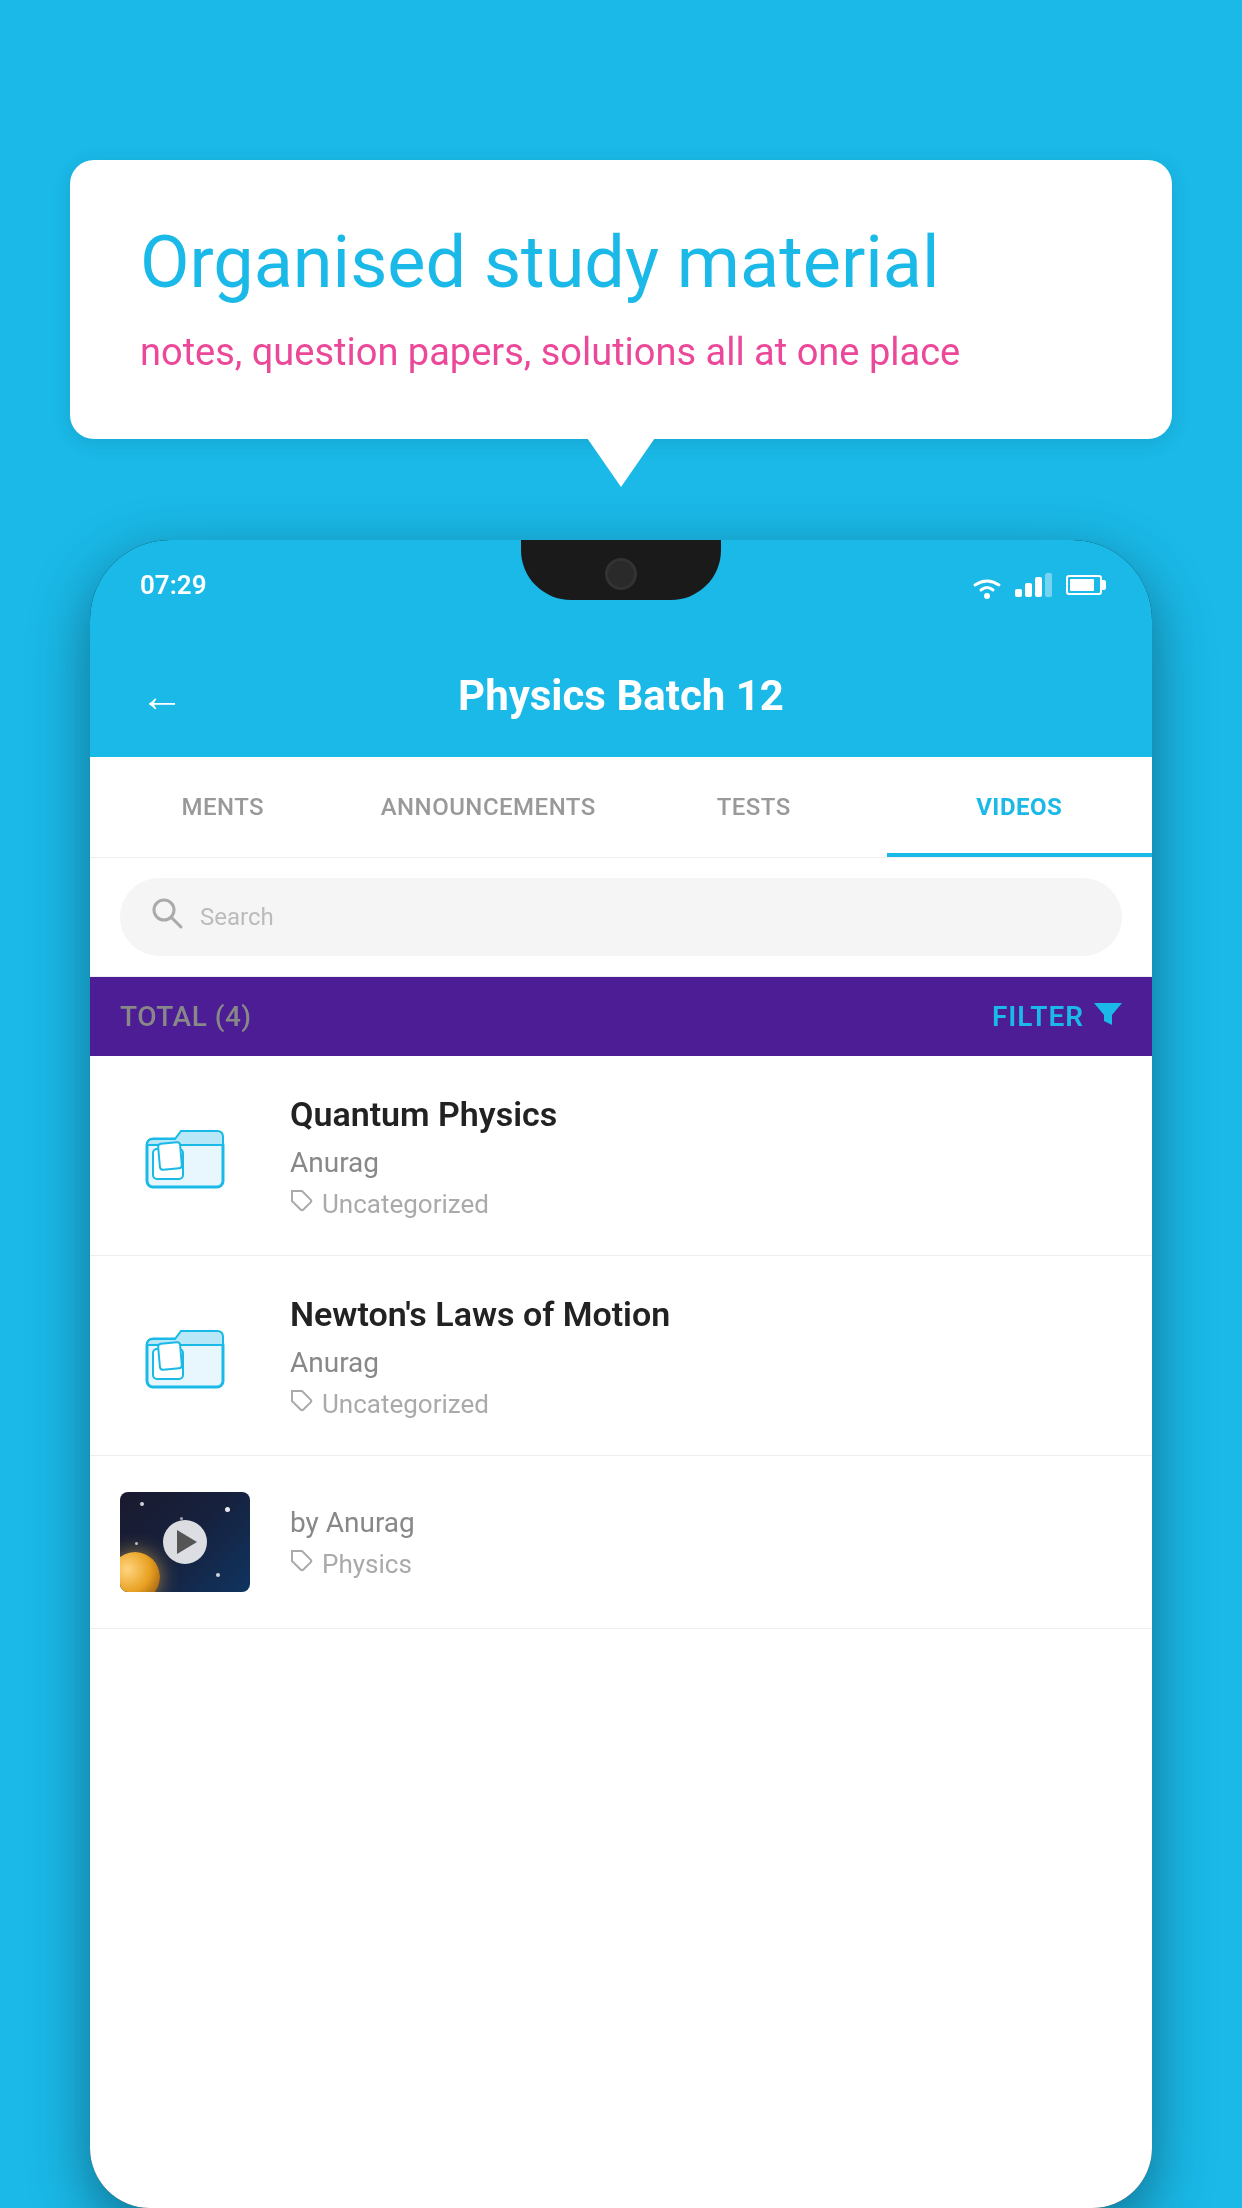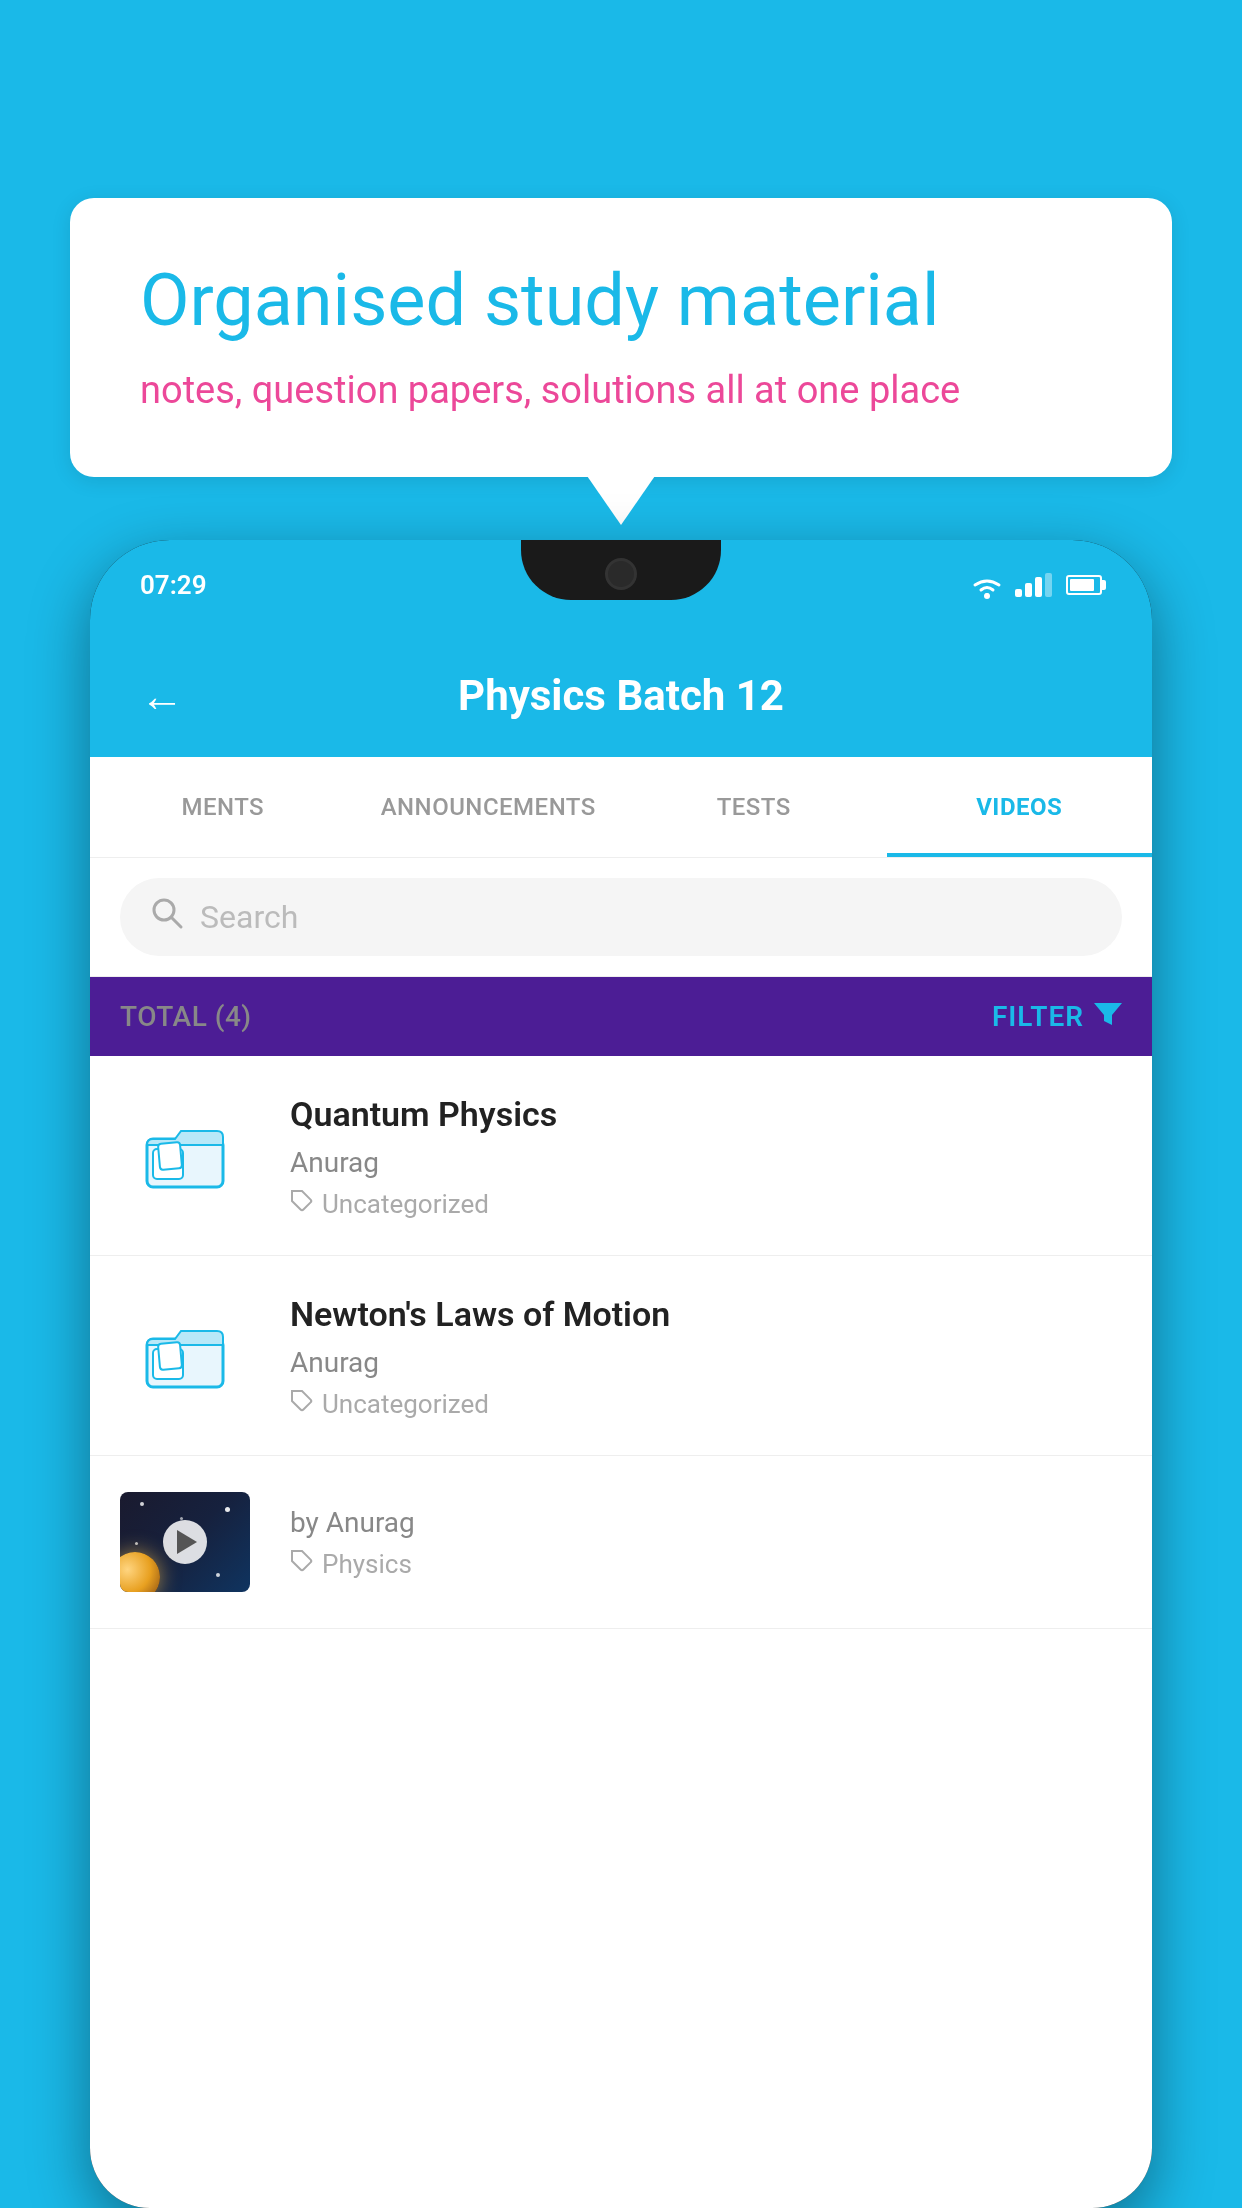--- a/index.html
+++ b/index.html
@@ -13,21 +13,20 @@
       position: relative;
     }
 
     
     .speech-bubble-container {
       position: absolute;
       top: 160px;
       left: 70px;
       right: 70px;
       z-index: 10;
-      margin-top: 38px;
     }
 
     .speech-bubble {
       background: white;
       border-radius: 24px;
       padding: 60px 70px 65px 70px;
       position: relative;
       box-shadow: 0 4px 20px rgba(0,0,0,0.1);
     }
 
@@ -259,21 +258,21 @@
       gap: 16px;
     }
 
     .search-icon-svg {
       color: #aaa;
       font-size: 32px;
     }
 
     .search-text {
       color: #bbb;
-      font-size: 32px;
+      font-size: 24px;
     }
 
     
     .filter-row {
       display: flex;
       align-items: center;
       justify-content: space-between;
       padding: 22px 30px;
       background: #4c1d95;
       gap: 12px;

